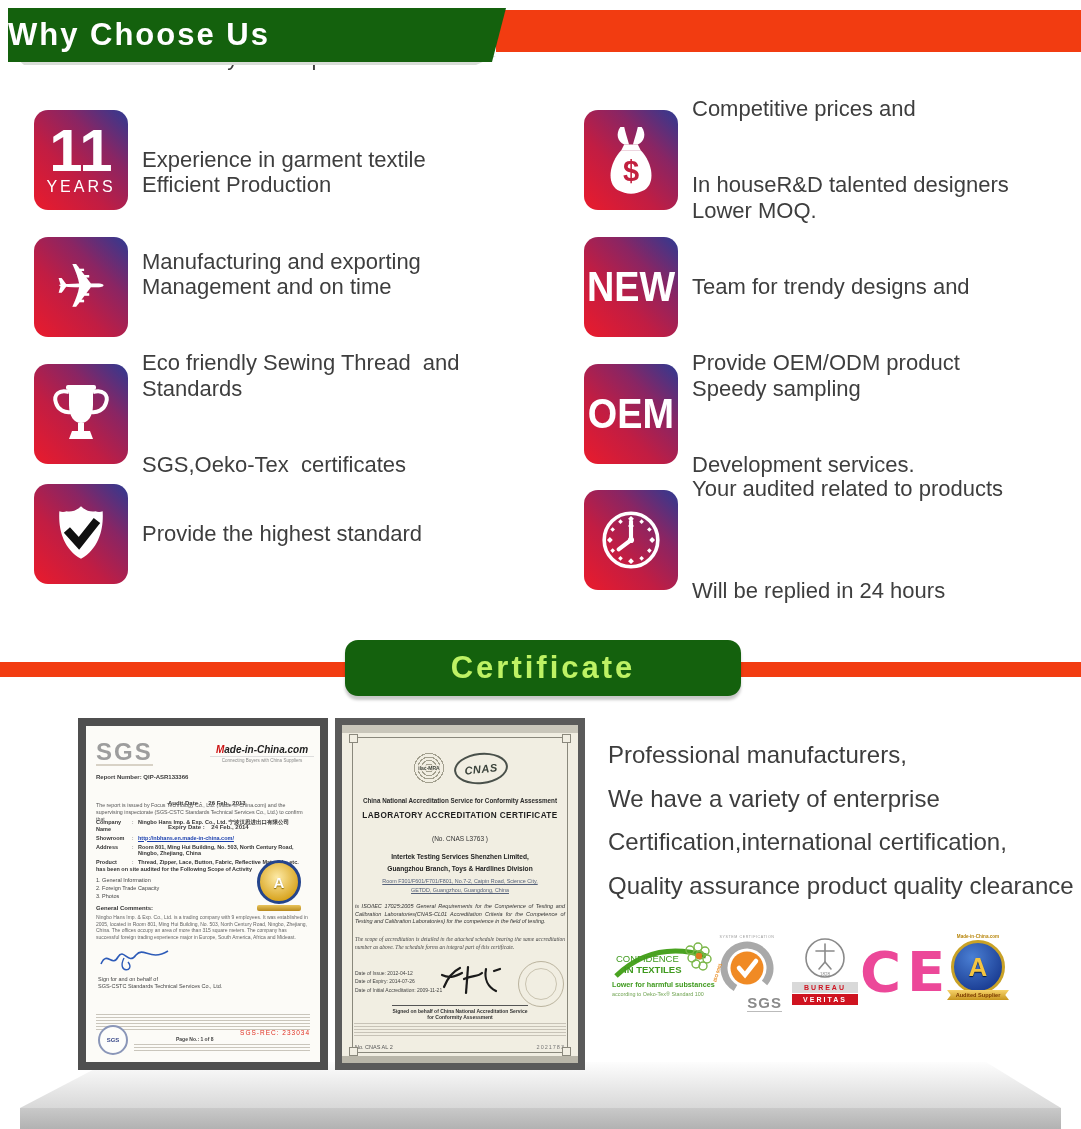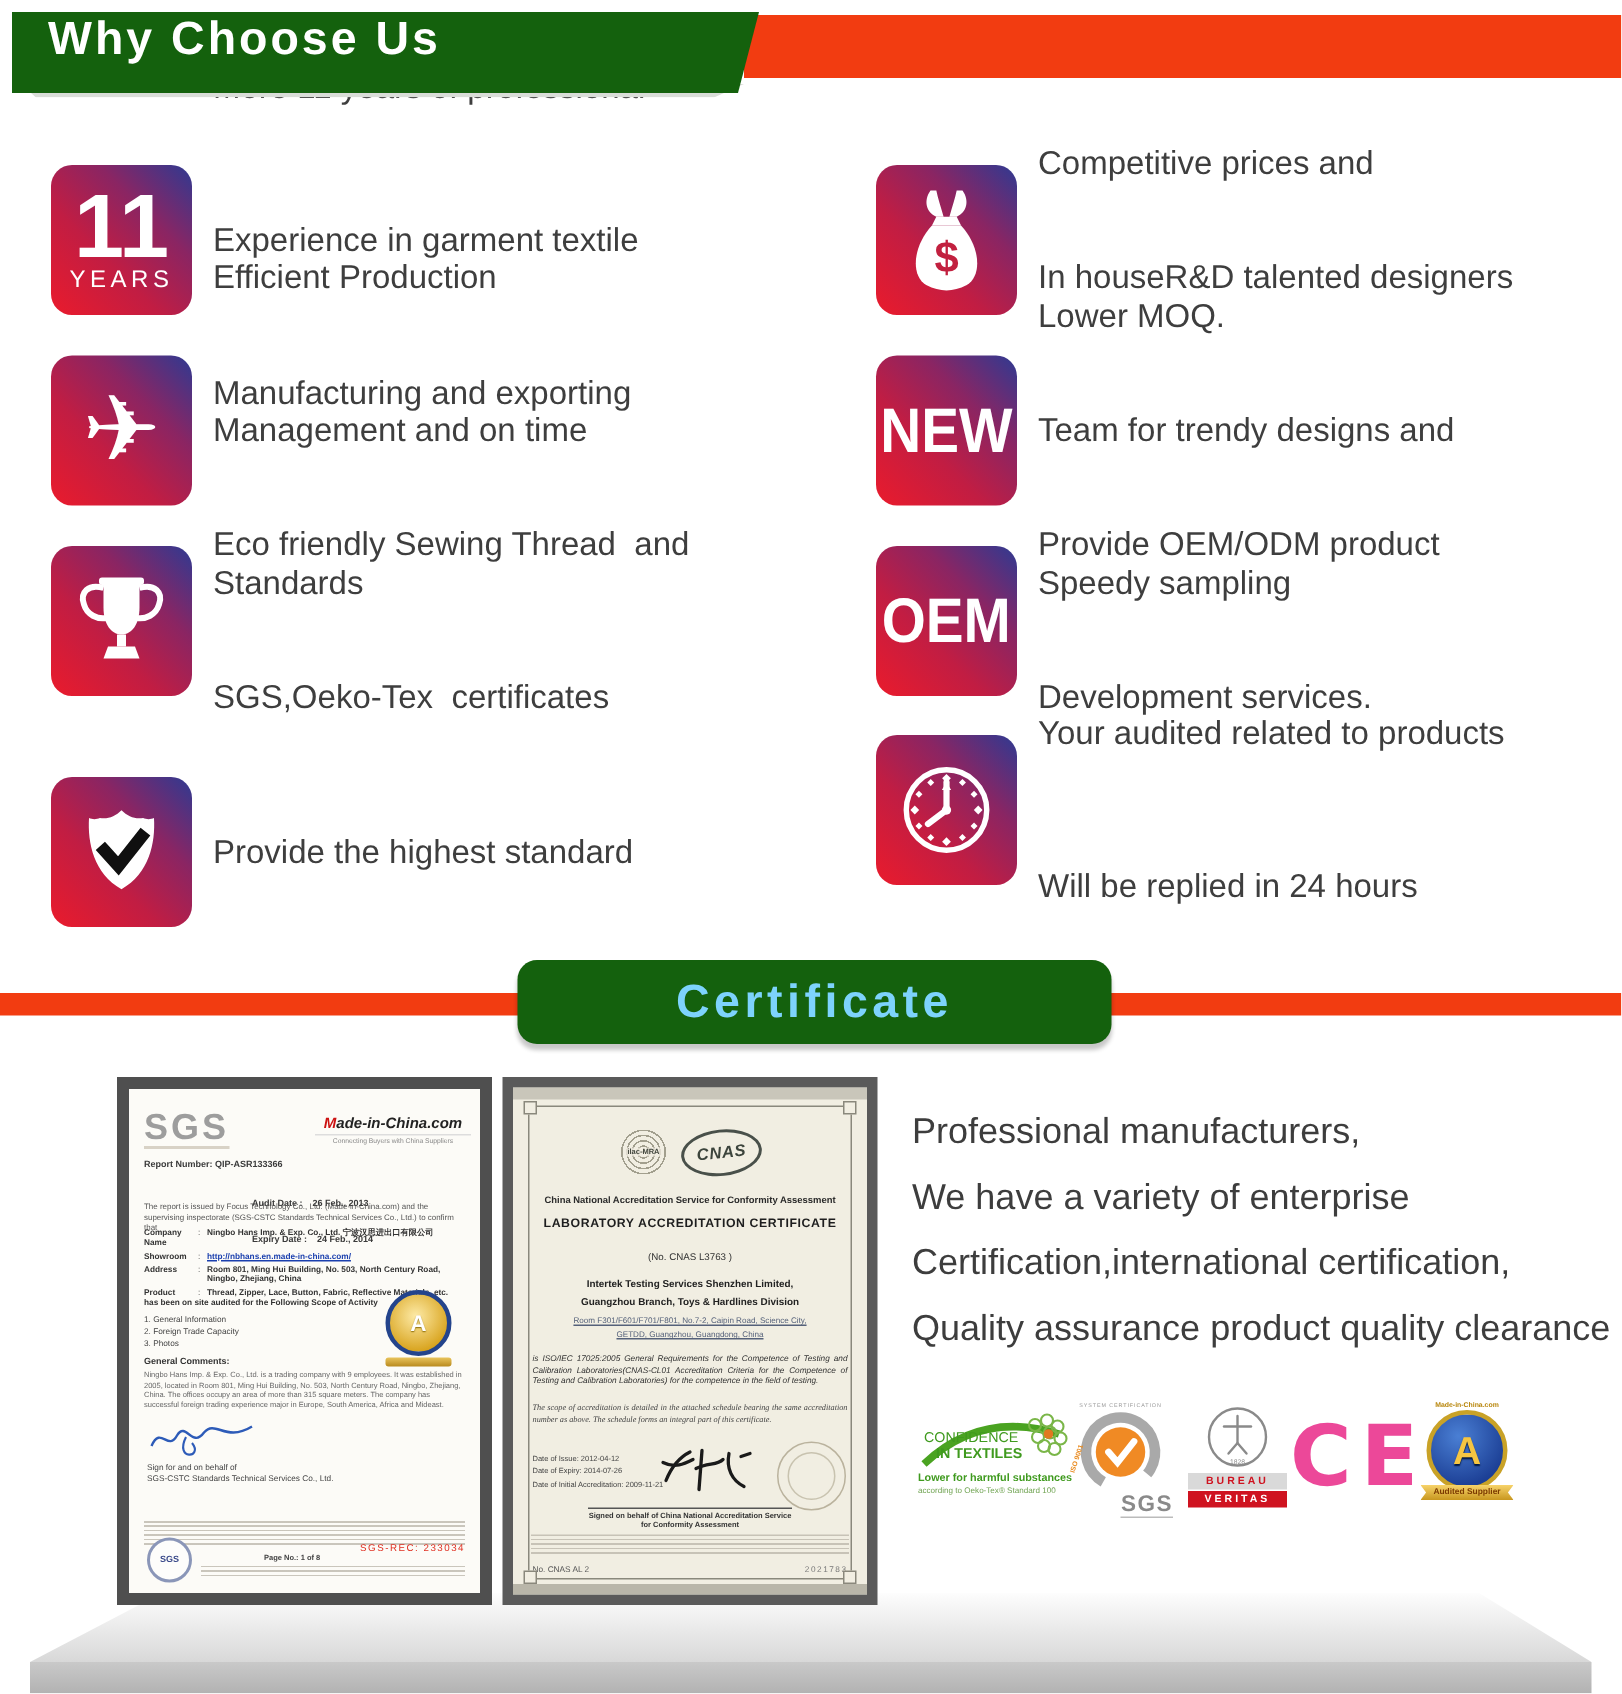--- a/index.html
+++ b/index.html
@@ -5,39 +5,39 @@
   html,body{margin:0;padding:0;background:#fff;}
   .page{position:relative;width:1081px;height:1129px;background:#fff;overflow:hidden;
         font-family:"Liberation Sans",sans-serif;}
 
   
   .hdr-shadow{position:absolute;left:14px;top:56px;width:482px;height:9px;background:#d9ddd8;
               clip-path:polygon(0 0,100% 0,calc(100% - 20px) 100%,10px 100%);z-index:1;}
   .hdr-red{position:absolute;left:496px;top:10px;width:585px;height:42px;background:#f23c11;z-index:1;}
   .hdr-green{position:absolute;left:8px;top:8px;width:498px;height:54px;background:#14610d;
              clip-path:polygon(0 0,100% 0,calc(100% - 14px) 100%,0 100%);
-             display:flex;padding-left:24px;box-sizing:border-box;z-index:2;}
+             display:flex;align-items:center;box-sizing:border-box;z-index:2;}
   .hdr-title{color:#fff;font-size:31px;font-weight:bold;letter-spacing:2px;}
 
   
   .feature{position:absolute;display:flex;align-items:center;height:100px;}
   .tile{width:94px;height:100px;border-radius:14px;flex:none;color:#fff;
         background:linear-gradient(45deg,#ea1b2c 0%,#c11d43 38%,#8a2563 68%,#2e3a92 100%);
         display:flex;flex-direction:column;align-items:center;justify-content:center;}
   .t-num{font-size:60px;font-weight:bold;line-height:52px;}
   .t-yrs{font-size:16px;letter-spacing:3px;margin-top:1px;}
   .t-word{font-size:42px;font-weight:bold;transform:scaleX(0.9);letter-spacing:0;}
   .ftext{margin-left:14px;color:#3e3e3e;font-size:22px;line-height:34px;white-space:pre-wrap;}
 
   
   .cert-line{position:absolute;left:0;top:662px;width:1081px;height:15px;background:#f23c11;z-index:1;}
   .cert-box{position:absolute;left:345px;top:640px;width:396px;height:56px;background:#14610d;
             border-radius:13px;display:flex;align-items:center;justify-content:center;z-index:2;
             box-shadow:0 4px 3px rgba(0,0,0,.22);}
-  .cert-title{color:#7dd3fc;font-size:31px;font-weight:bold;letter-spacing:3px;}
+  .cert-title{color:#bef264;font-size:31px;font-weight:bold;letter-spacing:3px;}
 
   
   .photo{position:absolute;box-sizing:border-box;z-index:3;}
   .sgs-frame{left:78px;top:718px;width:250px;height:352px;background:#4f4f4f;padding:8px;}
   .cnas-frame{left:335px;top:718px;width:250px;height:352px;background:#5a5a5a;padding:7px;}
   .paper{position:relative;width:100%;height:100%;overflow:hidden;}
   .paper-sgs{background:#fcfbf7;}
   .paper-cnas{background:#f1eee2;}
   .paper-cnas .top-strip{position:absolute;left:0;top:0;width:100%;height:8px;background:#c9c6ba;}
   .microlines{background:repeating-linear-gradient(180deg,#b9b4a8 0 1px,transparent 1px 3px);opacity:.75;}
@@ -223,21 +223,21 @@
   <div class="feature" style="left:584px;top:364px;">
     <div class="tile">
       <span class="t-word">OEM</span>
     </div>
     <div class="ftext">
       <div>Provide OEM/ODM product</div>
       <div>Development services.</div>
     </div>
   </div>
 
-  <div class="feature" style="left:34px;top:518px;">
+  <div class="feature" style="left:34px;top:484px;">
     <div class="tile">
       <svg width="66" height="66" viewBox="0 0 64 64">
         <path d="M32 5 c4 4 9 6 14 5 c2 1 5 1 7 0 c1 16 -3 36 -21 46 C14 46 10 26 11 10 c2 1 5 1 7 0 c5 1 10 -1 14 -5 Z" fill="#fff"></path>
         <path d="M21 31 l9 10 l15 -19" fill="none" stroke="#101010" stroke-width="8" stroke-linecap="square"></path>
       </svg>
     </div>
     <div class="ftext">
       <div>Provide the highest standard</div>
     </div>
   </div>

